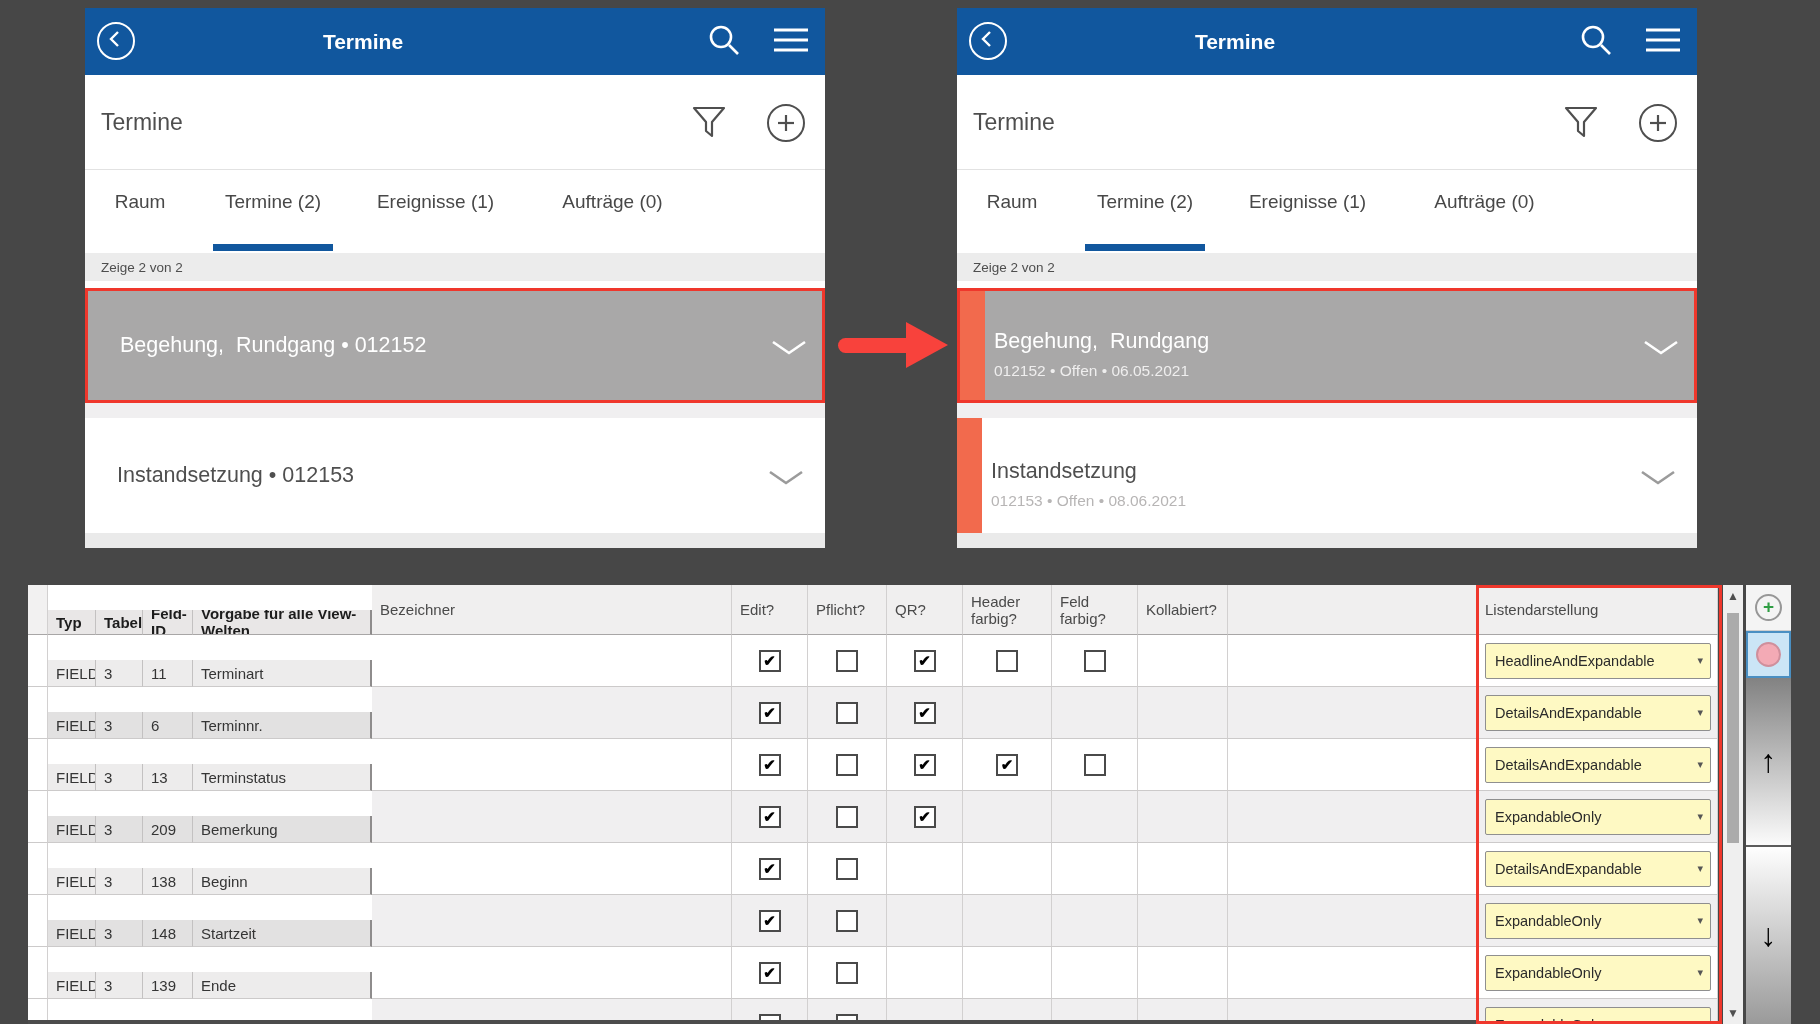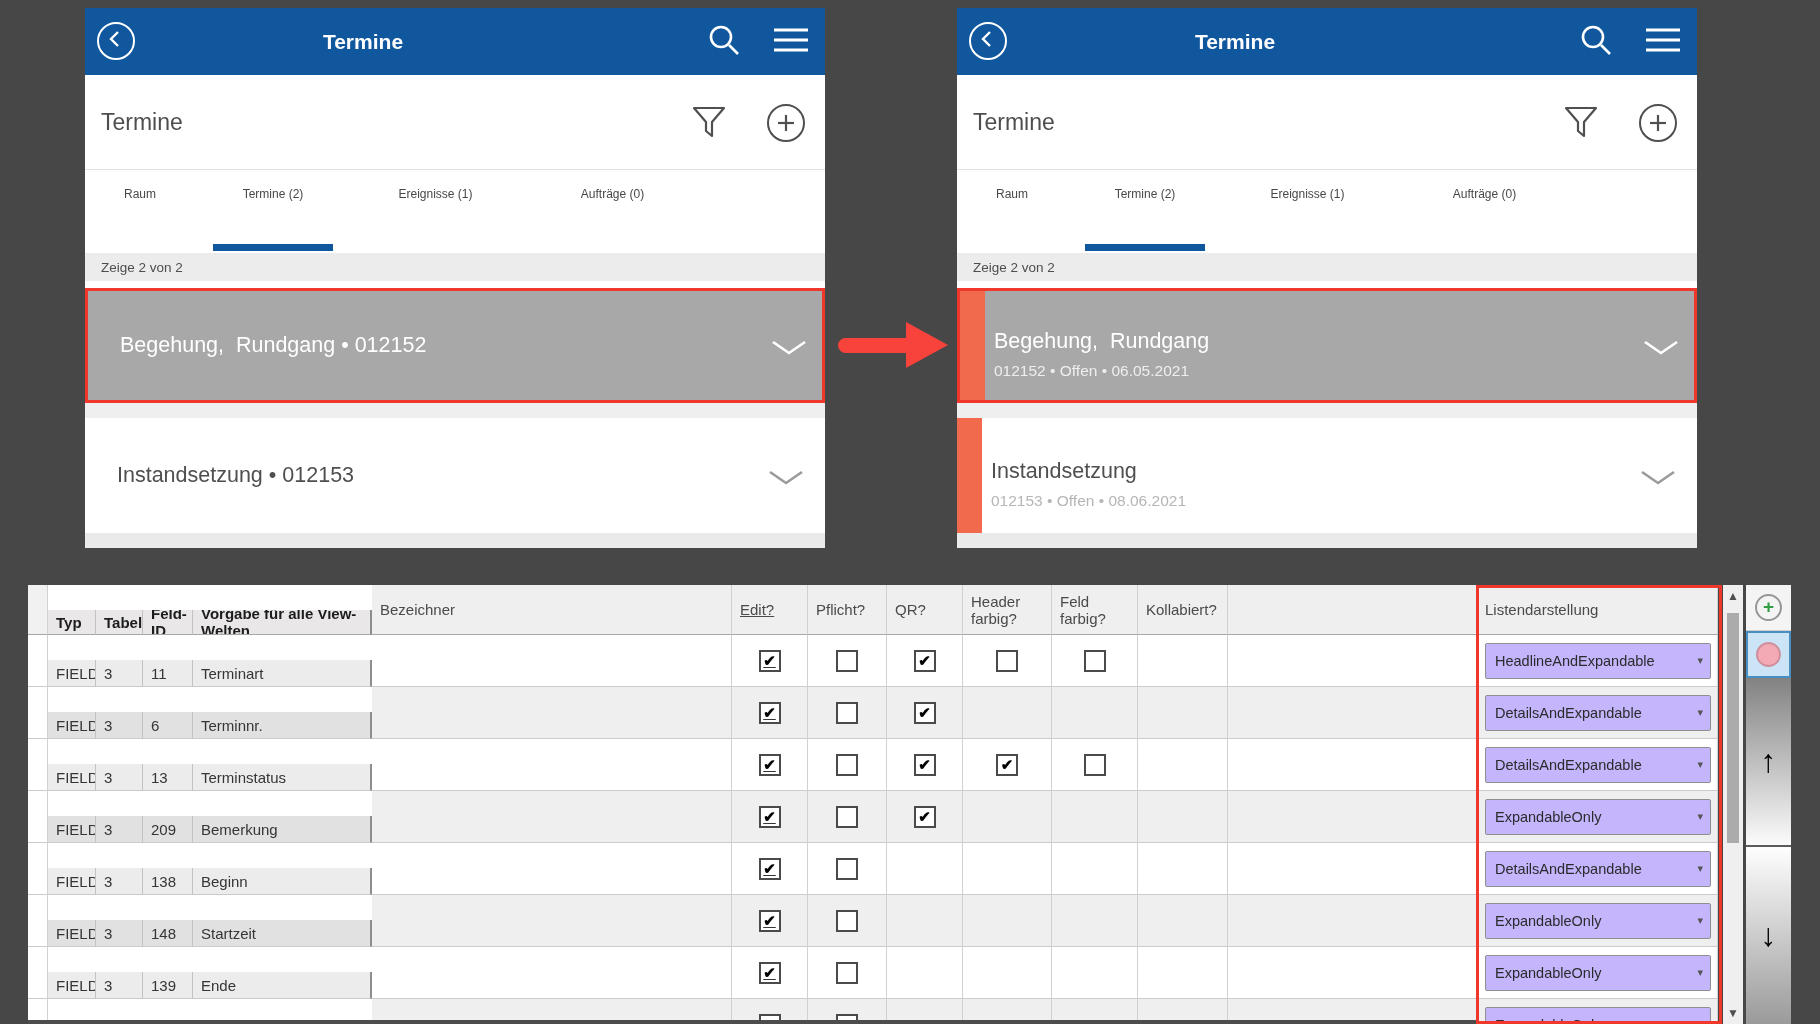--- a/index.html
+++ b/index.html
@@ -13,22 +13,22 @@
             border-radius:50%;box-sizing:border-box;display:flex;align-items:center;justify-content:center;}
   .p-title{position:absolute;left:0;top:0;width:556px;height:67px;line-height:67px;text-align:center;
            color:#fff;font-size:21px;font-weight:bold;}
   .h-ic{position:absolute;top:0;height:67px;display:flex;align-items:center;}
   .toolbar-label{position:absolute;left:16px;top:67px;height:95px;display:flex;align-items:center;
                  font-size:23px;color:#4e4e4e;}
   .t-ic{position:absolute;top:67px;height:95px;display:flex;align-items:center;}
   .plus-circle{width:38px;height:38px;border:2px solid #4f4f4f;border-radius:50%;box-sizing:border-box;
                display:flex;align-items:center;justify-content:center;}
   .divider{position:absolute;left:0;width:740px;top:161px;height:1px;background:#e2e2e2;}
-  .tab{position:absolute;top:149px;height:74px;display:flex;align-items:center;justify-content:center;
-       font-size:12px;color:#484848;}
+  .tab{position:absolute;top:157px;height:74px;display:flex;align-items:center;justify-content:center;
+       font-size:19px;color:#484848;}
   .tab-underline{position:absolute;top:236px;height:7px;background:#11579e;}
   .count-bar{position:absolute;left:0;top:245px;width:740px;height:28px;background:#ececec;
              box-sizing:border-box;display:flex;align-items:center;padding-left:16px;
              font-size:13.5px;color:#4e4e4e;}
   .litem{position:absolute;left:0;width:740px;box-sizing:border-box;}
   .row-gap{position:absolute;left:0;top:395px;width:740px;height:15px;background:#f0eff0;}
   .bottom-strip{position:absolute;left:0;top:525px;width:740px;height:15px;background:#eaeaea;}
   .item-sel{background:#a9a8a8;border:3px solid #ef372c;}
   .l-title{position:absolute;left:32px;top:0;bottom:0;display:flex;align-items:center;font-size:21.5px;}
   .chev{position:absolute;left:683px;}
@@ -59,33 +59,33 @@
   .sc{background:#ffffff !important;padding:0;}
   .th .td{font-weight:bold;color:#1c1c1c;background:#e9e7e7;border-bottom:1px solid #a8a6a6;}
   .th .rh{font-weight:normal;color:#4a4a4a;background:#f0efef;}
   .th .sc{background:#f2f1f1 !important;}
   .w-sel{width:20px;padding:0;}
   .w-typ{width:48px;}
   .w-tabelle{width:47px;}
   .w-fid{width:50px;}
   .w-vor{width:179px;border-right:2px solid #8e8c8c;}
   .w-bez{width:360px;}
-  .w-edit{width:76px;text-decoration:underline;}
+  .w-edit{width:76px;}
   .w-pf{width:79px;}
   .w-qr{width:76px;}
   .w-hf{width:89px;}
   .w-ff{width:86px;}
   .w-kol{width:90px;}
   .w-empty{width:251px;}
   .w-ld{width:239px;padding:0 0 0 6px;}
   .chk-cell{justify-content:center;padding:0;}
   .cb{width:18px;height:18px;border:2px solid #4a4a4a;background:#fff;box-sizing:content-box;
       display:flex;align-items:center;justify-content:center;font-size:15px;font-weight:bold;
       color:#000;line-height:1;}
-  .dd{width:226px;height:36px;border:1px solid #8f8f8f;border-radius:2px;background:#c4b5fd;
+  .dd{width:226px;height:36px;border:1px solid #8f8f8f;border-radius:2px;background:#fef9c3;
       display:flex;align-items:center;justify-content:space-between;
       padding:0 7px 0 9px;box-sizing:border-box;font-size:14.5px;color:#2b2b2b;}
   .dd-a{font-size:11px;color:#555;}
   .ld-highlight{position:absolute;left:1476px;top:585px;width:246px;height:439px;
                 border:3px solid #ef372c;box-sizing:border-box;pointer-events:none;z-index:6;}
   .bottom-dark{position:absolute;left:28px;top:1020px;width:1448px;height:4px;background:#4c4c4c;z-index:5;}
 
   
   .sbar{position:absolute;left:1723px;top:585px;width:20px;height:439px;background:#efefef;}
   .sb-arrow{position:absolute;left:0;width:20px;height:22px;display:flex;align-items:center;

